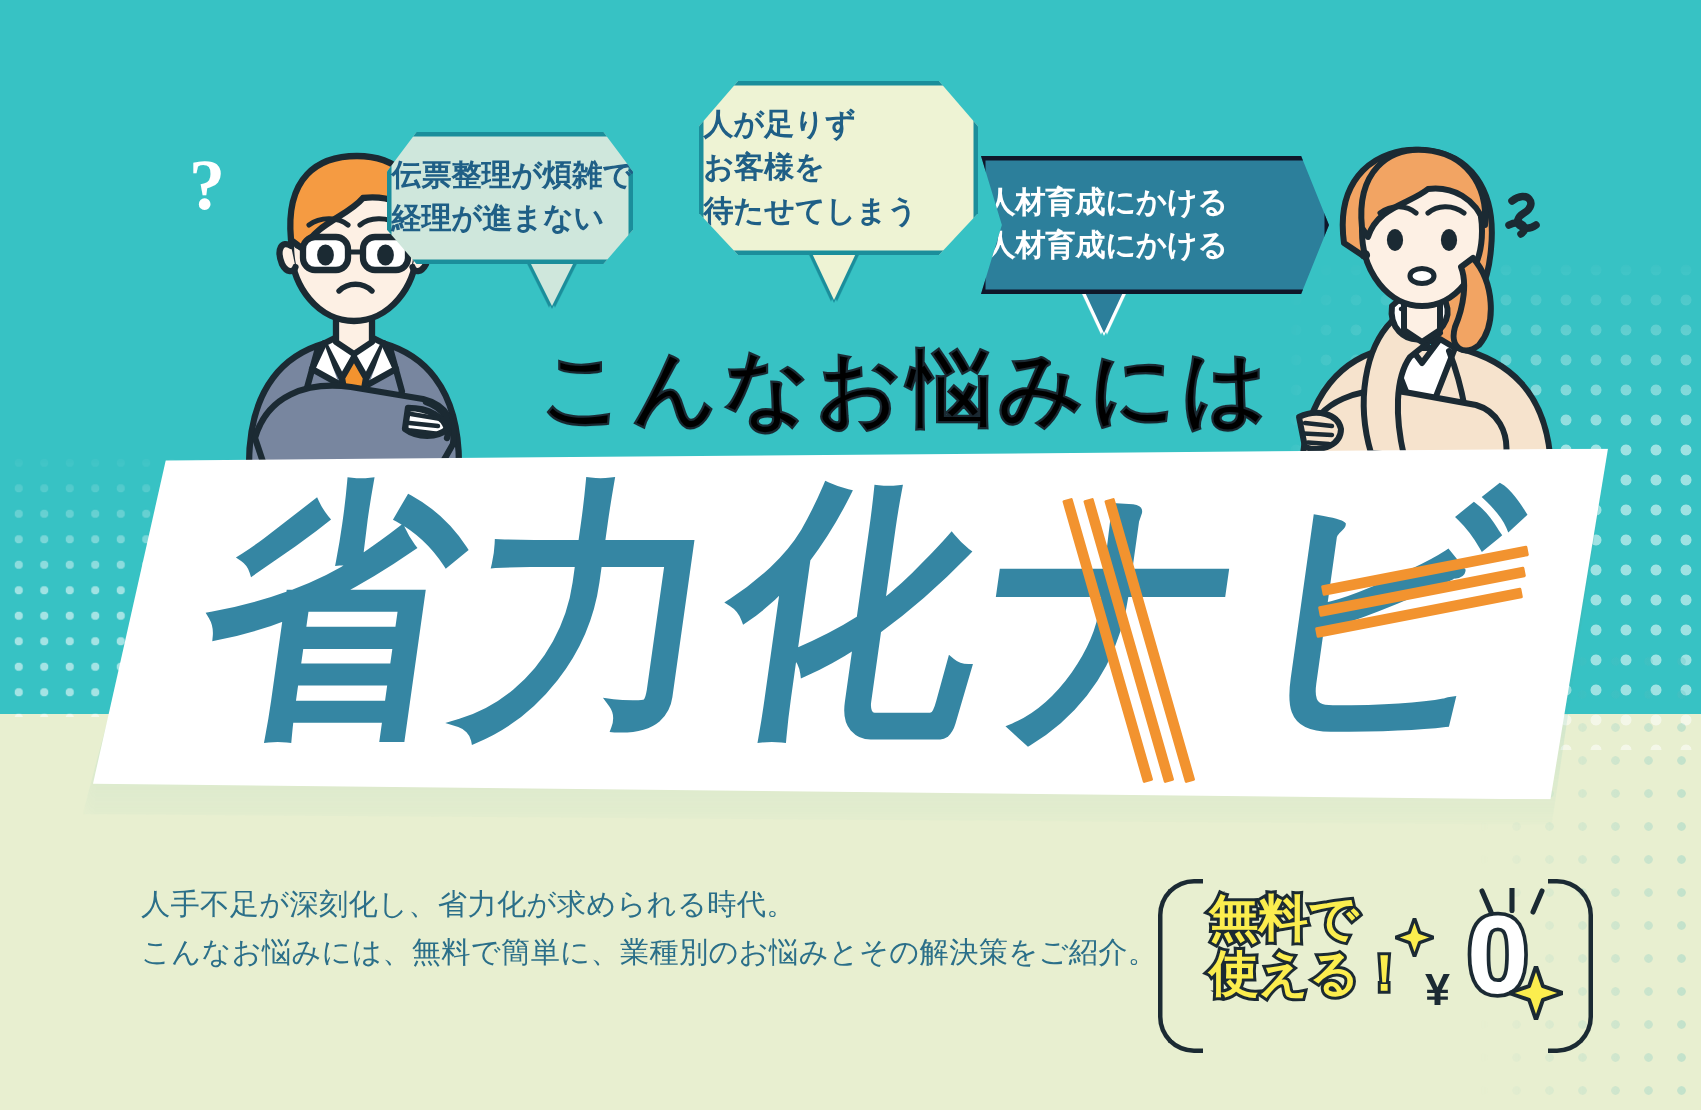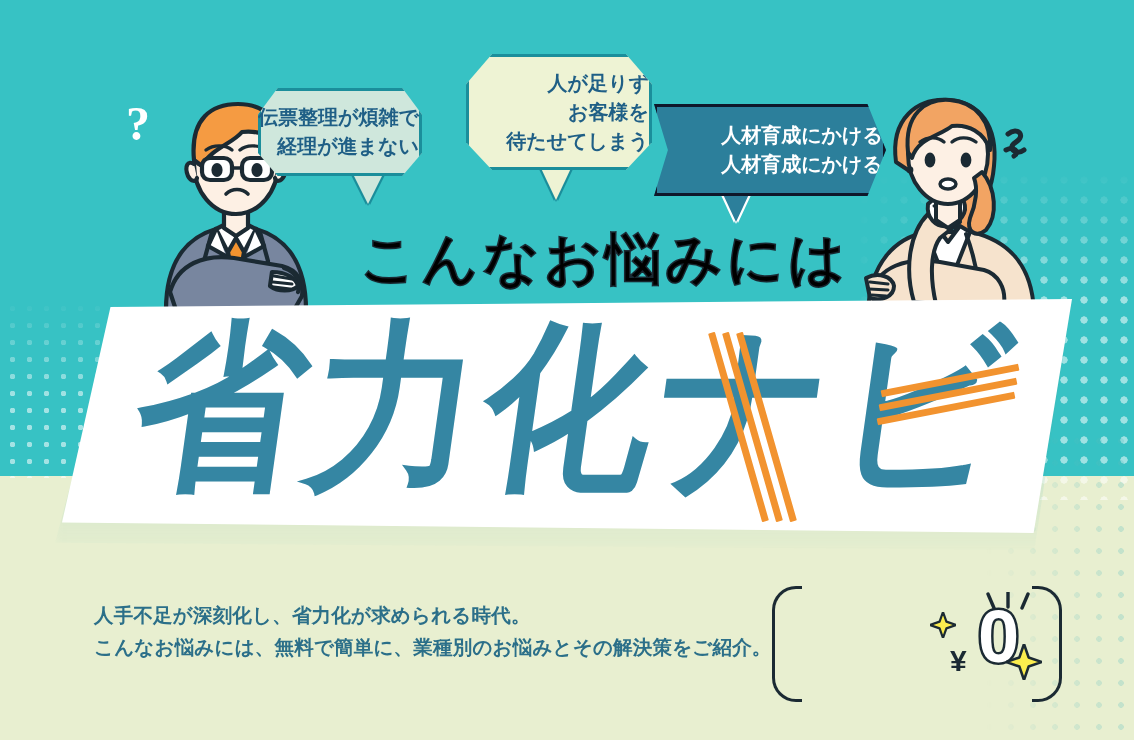--- a/index.html
+++ b/index.html
@@ -101,21 +101,21 @@
     color:#000000;
     -webkit-text-stroke:3px #1b2a33;
     paint-order:stroke fill;
     white-space:nowrap;
     text-shadow:0 2px 0 rgba(0,0,0,0.08);
   }
 
   
   .bubble {
     position:absolute;
-    display:flex; flex-direction:column; justify-content:center; align-items:flex-end;
+    display:flex; flex-direction:column; justify-content:center; align-items:flex-start;
     text-align:center;
     font-weight:bold;
     line-height:1.45;
   }
   .bubble .line { white-space:nowrap; display:block; }
 
   .bub1 {
     left:258px; top:88px; width:164px; height:88px;
     background:#cfe7dc;
     border:3px solid #1b8e9b;
@@ -176,24 +176,23 @@
   
   .char { position:absolute; }
   .char-man  { left:146px; top:86px; width:180px; height:224px; }
   .char-woman{ left:856px; top:92px; width:190px; height:220px; }
 
   
   .copy {
     position:absolute; left:94px; top:588px;
     color:#2b6f89;
     font-size:19.5px;
-    font-weight:bold;
+    font-weight:normal;
     line-height:1.62;
     letter-spacing:0.2px;
-    margin-top:12px;
   }
   .copy div { white-space:nowrap; }
 
   
   .badge { position:absolute; left:772px; top:586px; width:290px; height:116px; }
   .badge .bracket {
     position:absolute; top:0; width:30px; height:116px;
     border:3.5px solid #1b2a33;
   }
   .badge .bracket-l { left:0;  border-right:none;  border-radius:24px 0 0 24px; }
@@ -369,20 +368,24 @@
 
   <div class="copy">
     <div>人手不足が深刻化し、省力化が求められる時代。</div>
     <div>こんなお悩みには、無料で簡単に、業種別のお悩みとその解決策をご紹介。</div>
   </div>
 
   <div class="badge">
     <div class="bracket bracket-l"></div>
     <div class="bracket bracket-r"></div>
 
+    <div class="badge-text">
+      <div>無料で</div>
+      <div>使える！</div>
+    </div>
 
     <div class="badge-yen">¥</div>
     <div class="badge-zero">0</div>
 
     <span class="sparkle sp-a">
       <svg width="26" height="26" viewBox="0 0 26 26">
           <path d="M13 0 L16.4 9.6 L26 13 L16.4 16.4 L13 26 L9.6 16.4 L0 13 L9.6 9.6 Z" fill="#fbed4e" stroke="#1b2a33" stroke-width="2.2" stroke-linejoin="round"></path>
         </svg>
     </span>
     <span class="sparkle sp-b">

